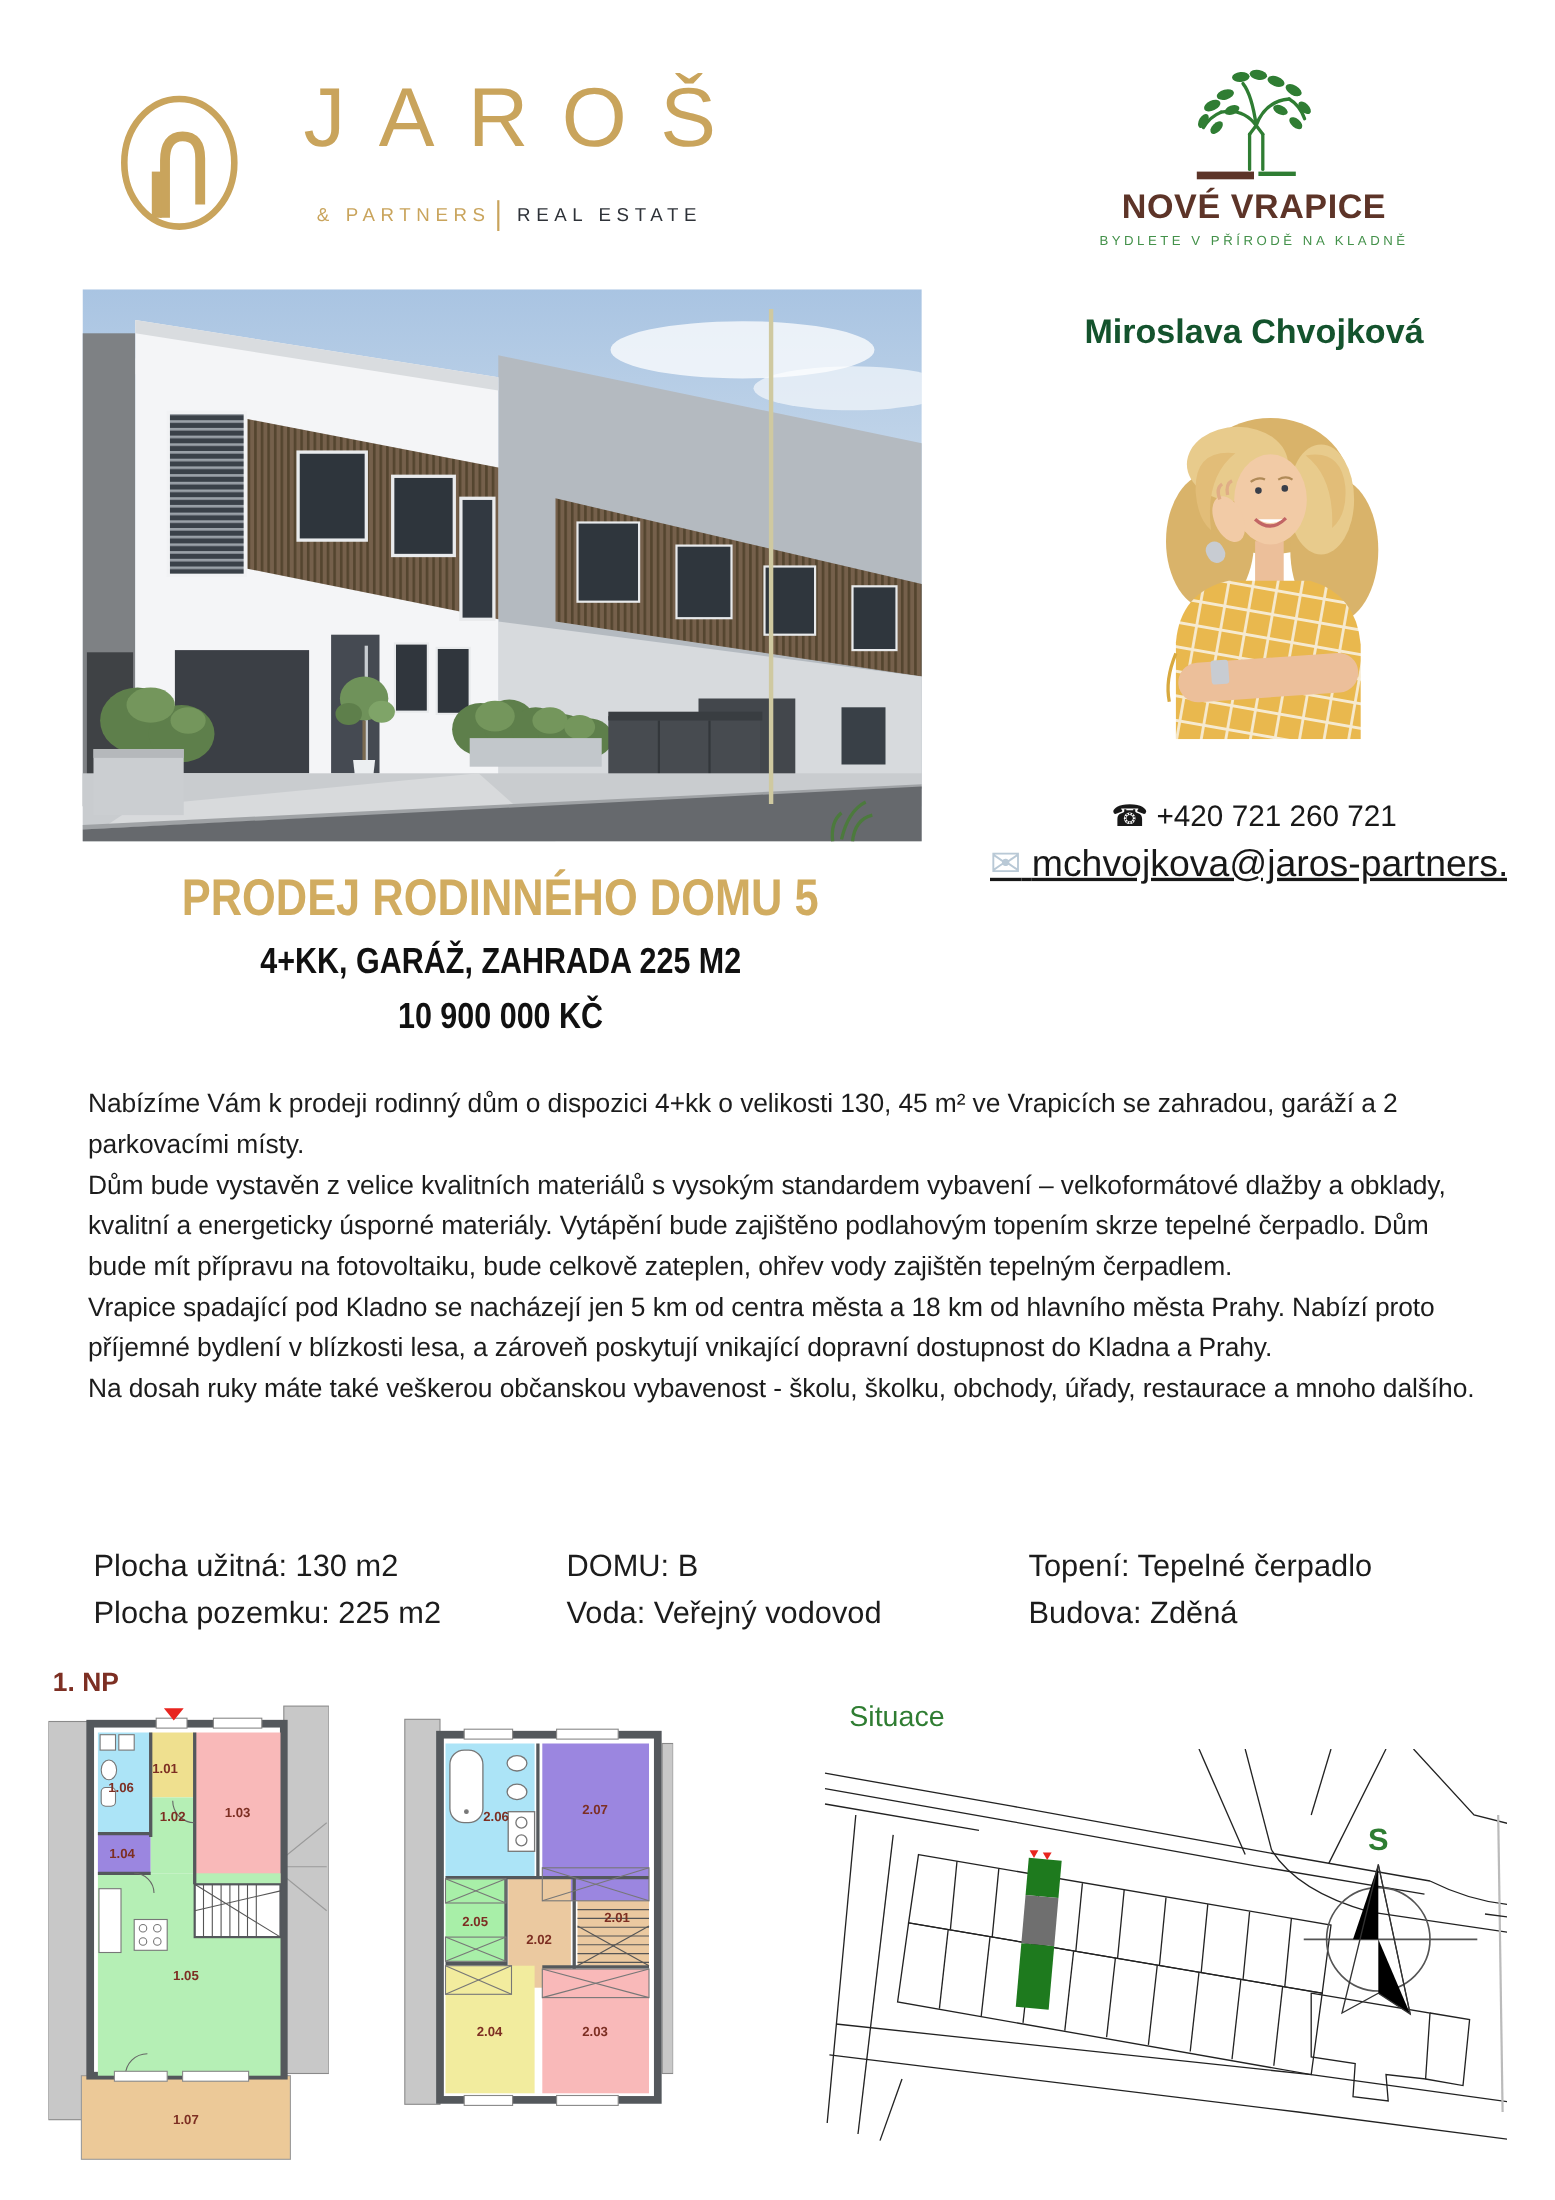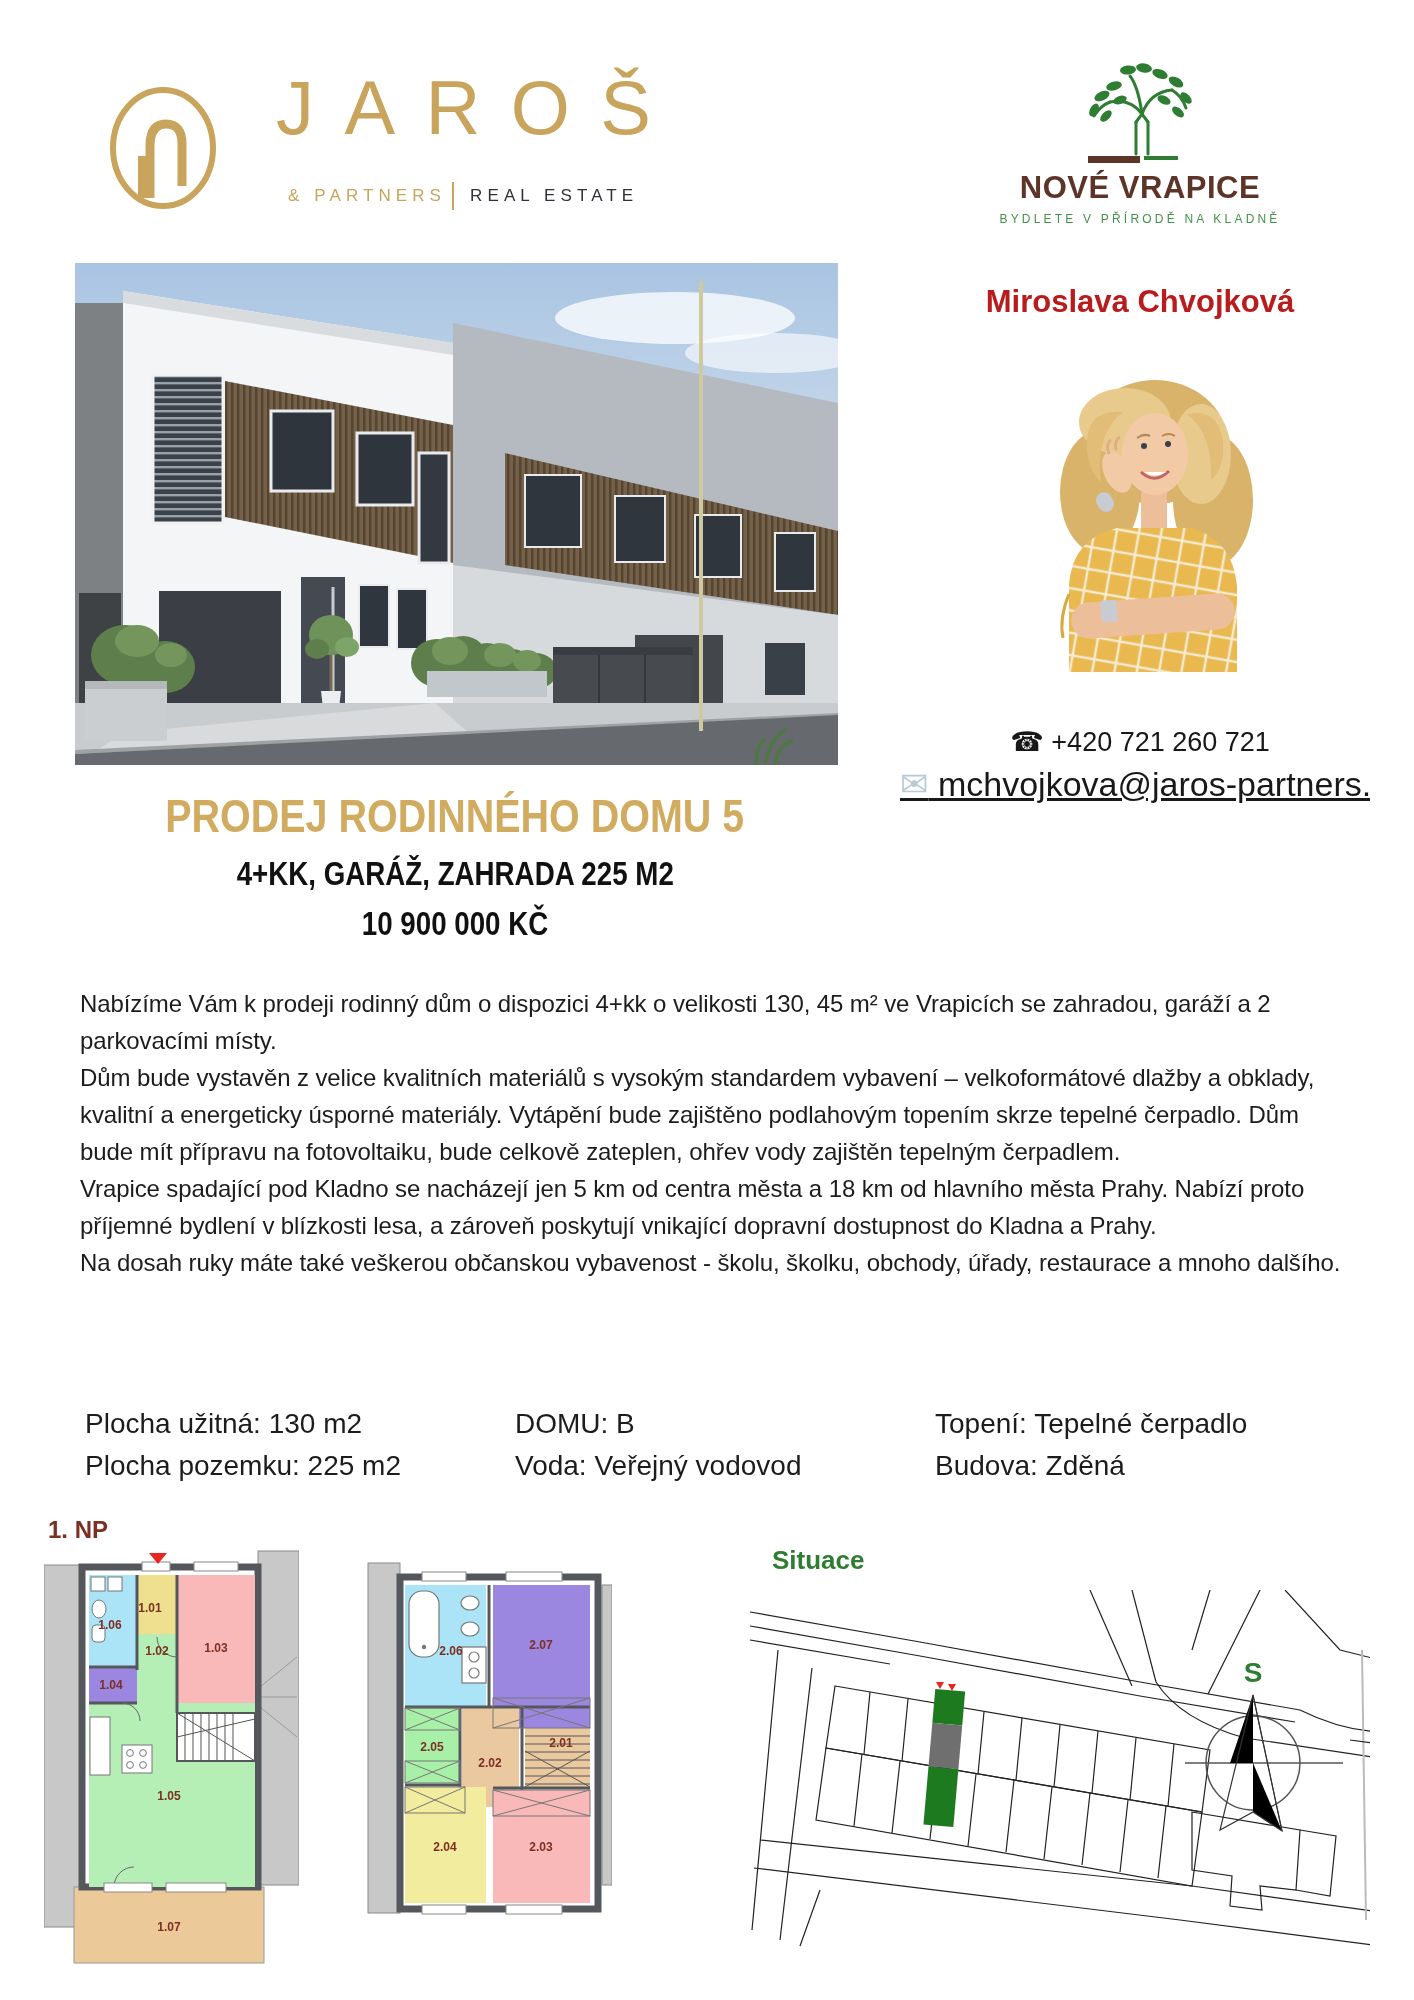--- a/index.html
+++ b/index.html
@@ -15,38 +15,38 @@
   .jaros-sub .gold{color:#c9a45c;}
   .jaros-sub .dark{color:#2e3238;}
   .jaros-divider{display:inline-block;width:2px;height:28px;background:#c9a45c;margin:0 16px 0 6px;}
 
   
   .vrapice{width:400px;text-align:center;}
   .vrapice-name{font-size:31px;font-weight:700;color:#5d3428;letter-spacing:0.5px;margin-top:2px;}
   .vrapice-tagline{font-size:12px;font-weight:400;letter-spacing:3.2px;color:#43914a;margin-top:6px;}
 
   
-  .agent-name{font-size:31px;font-weight:700;color:#b91c1c;}
+  .agent-name{font-size:31px;font-weight:700;color:#14532d;}
   .contact-line{font-size:27px;color:#181818;white-space:nowrap;}
   .envelope{color:#b9c9d6;}
 
   
   .title-gold{font-size:47px;font-weight:700;color:#d1ac60;}
   .subtitle-black{font-size:33px;font-weight:700;color:#111111;}
 
   
   .description{font-size:24px;line-height:37px;letter-spacing:-0.1px;white-space:pre-line;color:#1c1c1c;}
 
   
   .detail{font-size:28px;white-space:nowrap;}
   .detail b{font-weight:400;}
 
   
   .np-label{font-size:24px;font-weight:700;color:#7d2f23;}
-  .situace-label{font-size:26px;font-weight:700;color:#2f7d32;}
+  .situace-label{font-size:26px;font-weight:400;color:#2f7d32;}
 
   svg{display:block;}
   svg text{font-family:"Liberation Sans",sans-serif;}
   .roomlabel{font-size:12px;font-weight:700;fill:#7d2f23;}
 </style>
 </head>
 <body>
 
 <div class="page">
 

